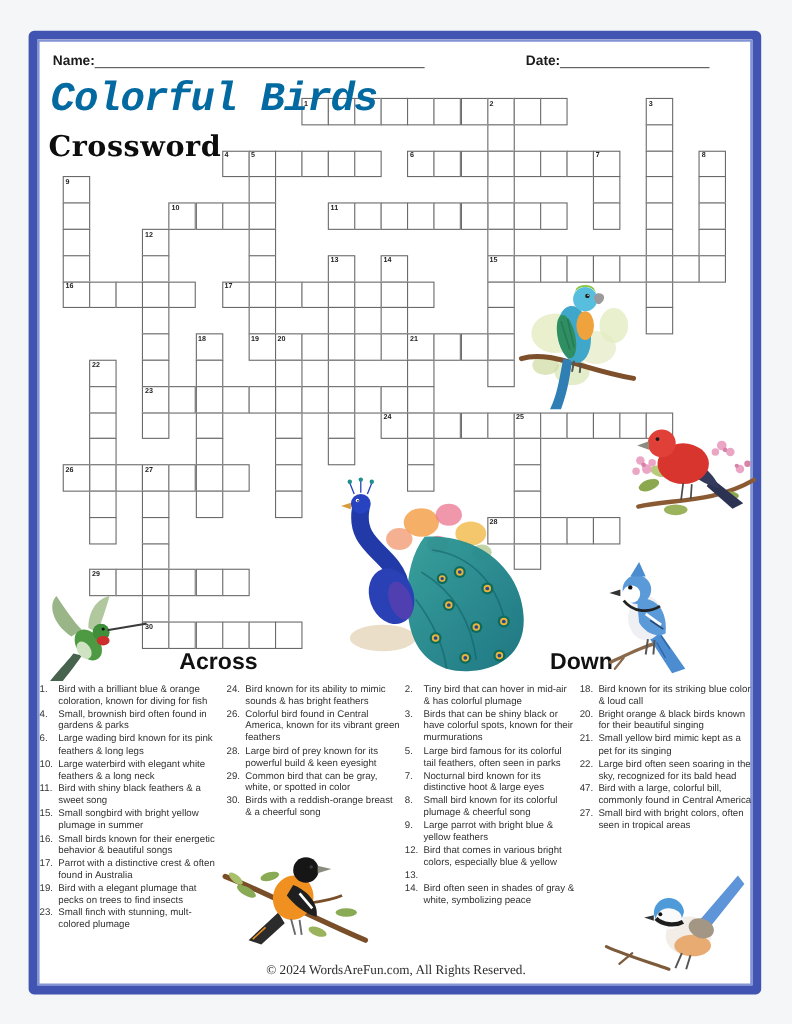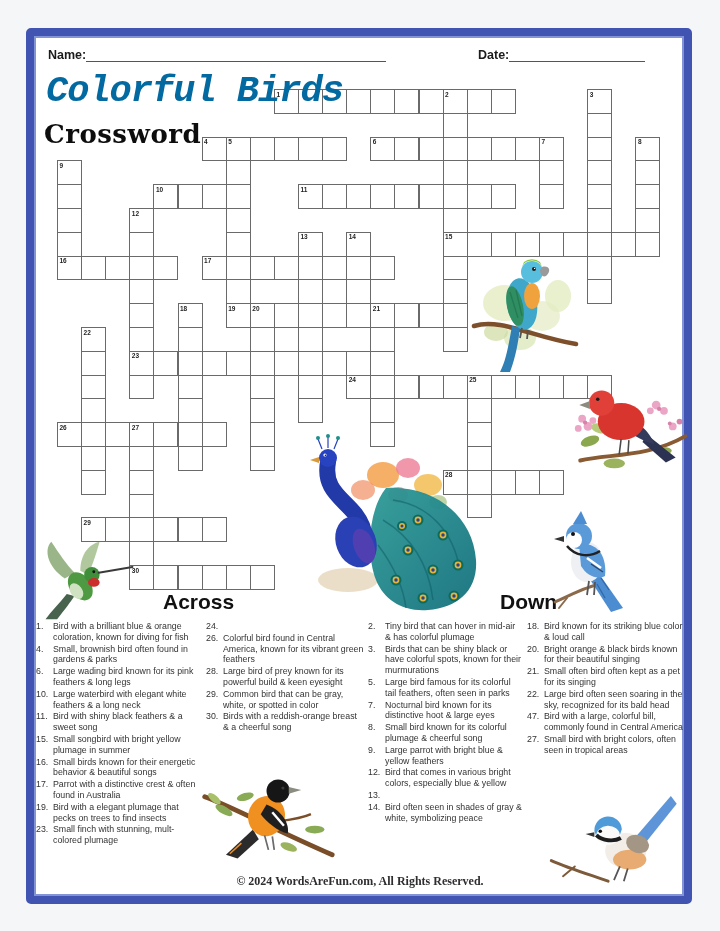--- a/index.html
+++ b/index.html
@@ -20,21 +20,21 @@
   .cell{position:absolute;background:#fff;border:1px solid #6a6a6a;box-sizing:border-box;}
   .cell .num{position:absolute;left:1.5px;top:0.5px;font-size:6.5px;font-weight:bold;color:#1e1e1e;
              line-height:7px;}
   
   .cluehead{position:absolute;top:590px;font-size:21px;font-weight:bold;color:#111;z-index:4;}
   .cluecol{position:absolute;top:621px;z-index:4;}
   .clue{display:flex;margin-bottom:1px;}
   .cnum{width:17px;flex:none;font-size:8.8px;line-height:10.8px;color:#333;}
   .ctext{font-size:8.8px;line-height:10.8px;color:#333;}
   .footer{position:absolute;left:0;right:0;top:874px;text-align:center;z-index:4;
-          font-family:"Liberation Serif",serif;font-size:12px;color:#2e2e2e;font-weight:bold;}
+          font-family:"Liberation Serif",serif;font-size:12px;color:#2e2e2e;}
   .illus{position:absolute;z-index:5;}
 </style>
 </head>
 <body>
 
 <div class="page">
   <div class="sheet"></div>
 
   <div class="topline" style="left:48px;">
     <span>Name:</span><span class="nline" style="width:300px;"></span>
@@ -333,20 +333,21 @@
         <span class="ctext">Bird with a elegant plumage that pecks on trees to find insects</span>
       </div>
       <div class="clue">
         <span class="cnum">23.</span>
         <span class="ctext">Small finch with stunning, mult-colored plumage</span>
       </div>
     </div>
   <div class="cluecol" style="left:206px;width:158px;">
       <div class="clue">
         <span class="cnum">24.</span>
+        <span class="ctext">Bird known for its ability to mimic sounds &amp; has bright feathers</span>
       </div>
       <div class="clue">
         <span class="cnum">26.</span>
         <span class="ctext">Colorful bird found in Central America, known for its vibrant green feathers</span>
       </div>
       <div class="clue">
         <span class="cnum">28.</span>
         <span class="ctext">Large bird of prey known for its powerful build &amp; keen eyesight</span>
       </div>
       <div class="clue">
@@ -399,21 +400,21 @@
       <div class="clue">
         <span class="cnum">18.</span>
         <span class="ctext">Bird known for its striking blue color &amp; loud call</span>
       </div>
       <div class="clue">
         <span class="cnum">20.</span>
         <span class="ctext">Bright orange &amp; black birds known for their beautiful singing</span>
       </div>
       <div class="clue">
         <span class="cnum">21.</span>
-        <span class="ctext">Small often bird often kept as a pet for its singing</span>
+        <span class="ctext">Small yellow bird mimic kept as a pet for its singing</span>
       </div>
       <div class="clue">
         <span class="cnum">22.</span>
         <span class="ctext">Large bird often seen soaring in the sky, recognized for its bald head</span>
       </div>
       <div class="clue">
         <span class="cnum">47.</span>
         <span class="ctext">Bird with a large, colorful bill, commonly found in Central America</span>
       </div>
       <div class="clue">

